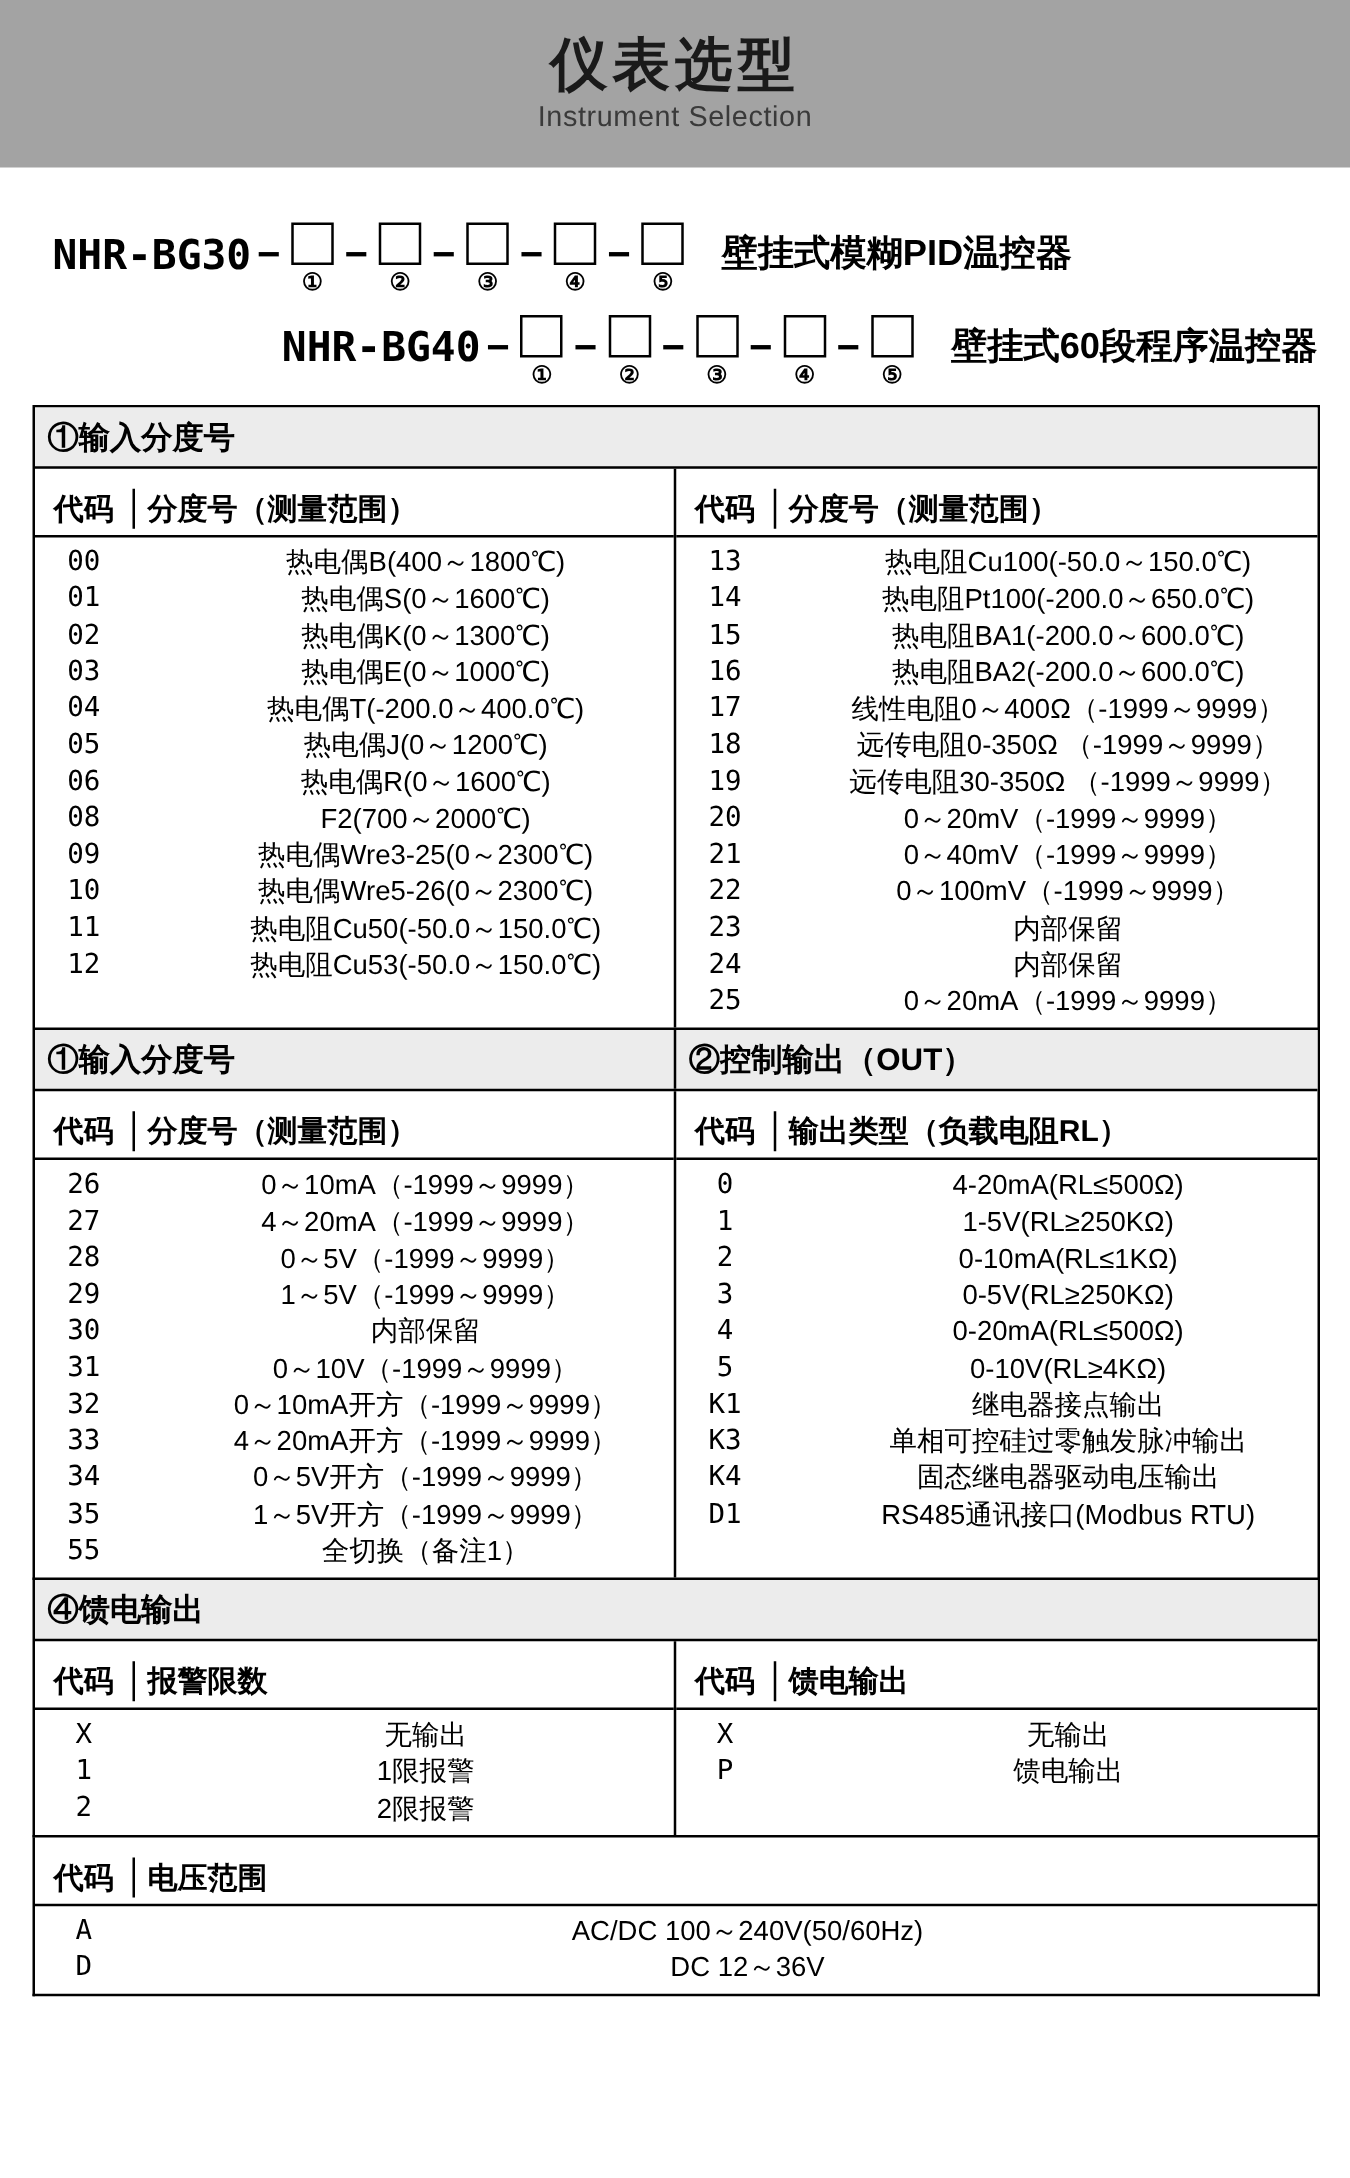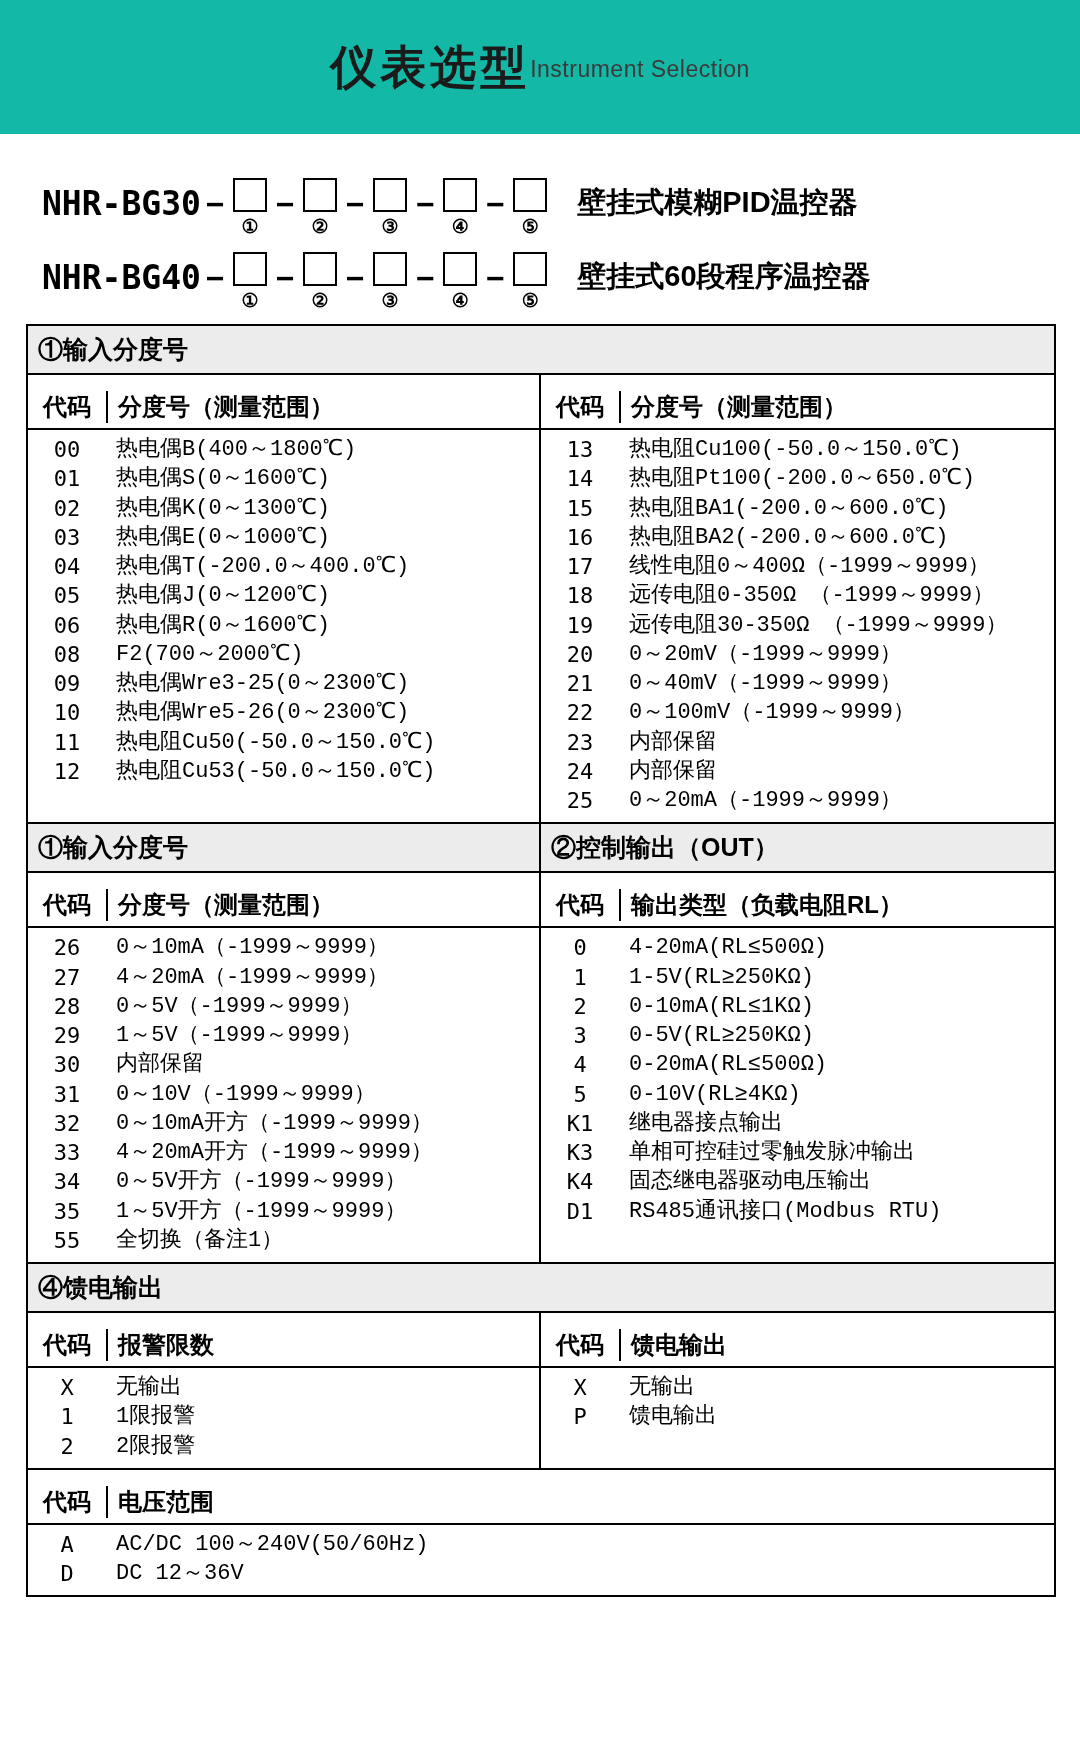--- a/index.html
+++ b/index.html
@@ -10,23 +10,23 @@
   body {
     width: 1080px;
     height: 1742px;
     font-family: "Liberation Sans", sans-serif;
     color: #000;
     position: relative;
   }
   .header {
     width: 1080px;
     height: 134px;
-    background: #14b8a6;
-    display: flex;
-    flex-direction: row;
+    background: #a3a3a3;
+    display: flex;
+    flex-direction: column;
     align-items: center;
     justify-content: center;
     box-sizing: border-box;
   }
   .header-title {
     font-size: 46px;
     font-weight: bold;
     letter-spacing: 4px;
     line-height: 1.05;
     color: #1a1a1a;
@@ -130,30 +130,32 @@
     border-right: 2px solid #000;
   }
   .c-desc {
     padding-left: 10px;
     flex: 1;
   }
   .row {
     display: flex;
     font-size: 23px;
     line-height: 1.33;
+    gap: 26px;
   }
   .row .c-code {
     font-family: "DejaVu Sans Mono", monospace;
     font-size: 22px;
   }
   .row .c-desc {
-    font-family: Liberation Mono, monospace;
+    font-family: Liberation Sans, sans-serif;
     font-size: 22px;
     white-space: nowrap;
     overflow: hidden;
+    text-align: center;
   }
   .rows-wrap {
     padding: 5px 0 7px 0;
   }
   .sect-head-split {
     display: flex;
     border-bottom: 2px solid #000;
     background: #ececec;
   }
   .sect-head-split .half {
@@ -207,21 +209,21 @@
         <div class="boxnum">④</div>
       </div>
       <div class="dash">−</div>
       <div class="boxgroup">
         <div class="codebox"></div>
         <div class="boxnum">⑤</div>
       </div>
       <div class="model-desc">壁挂式模糊PID温控器</div>
     </div>
 
-    <div class="model-row" style="margin-top:16px;">
+    <div class="model-row" style="margin-top:16px;justify-content:flex-end;">
       <div class="model-name">NHR-BG40</div>
       <div class="dash">−</div>
       <div class="boxgroup">
         <div class="codebox"></div>
         <div class="boxnum">①</div>
       </div>
       <div class="dash">−</div>
       <div class="boxgroup">
         <div class="codebox"></div>
         <div class="boxnum">②</div>

